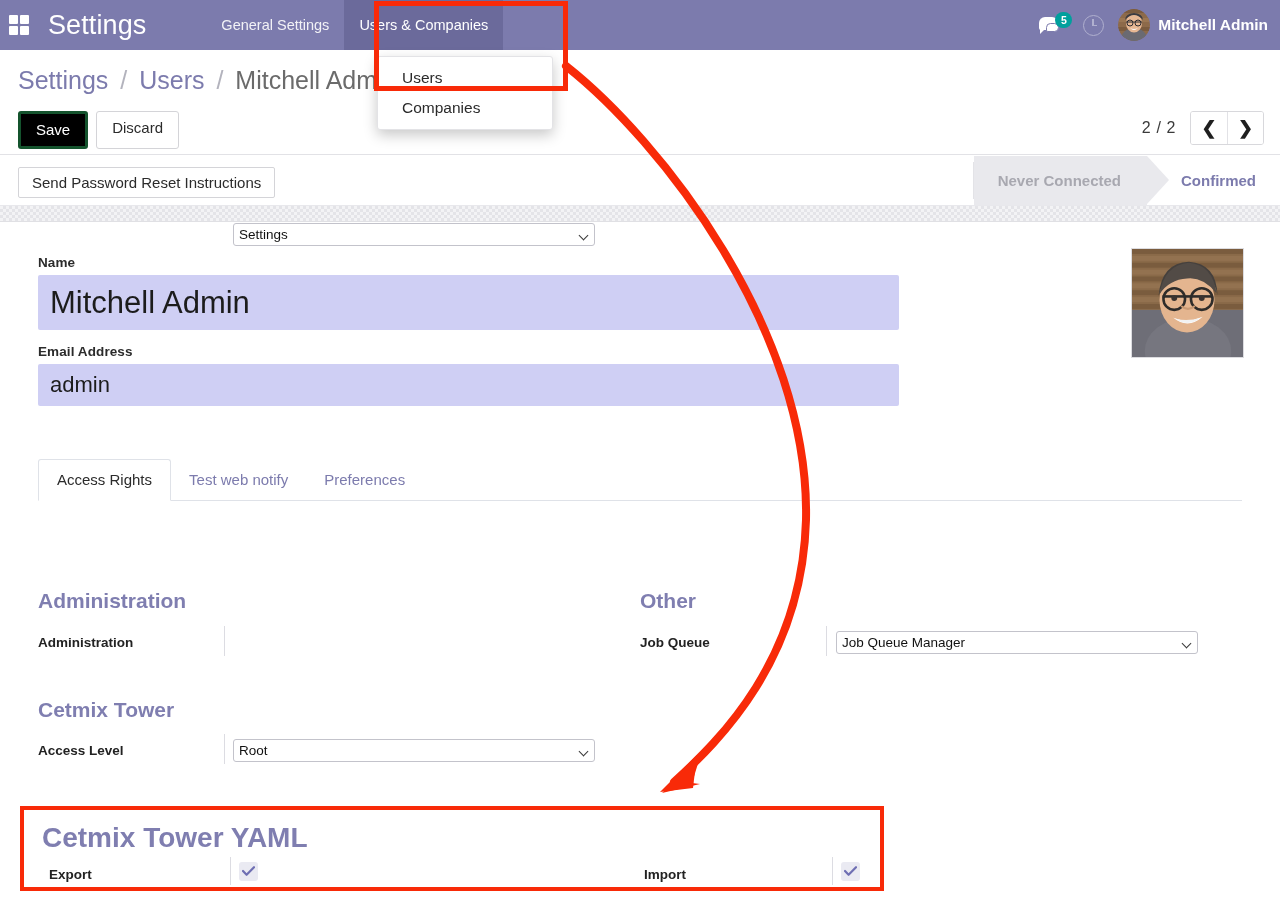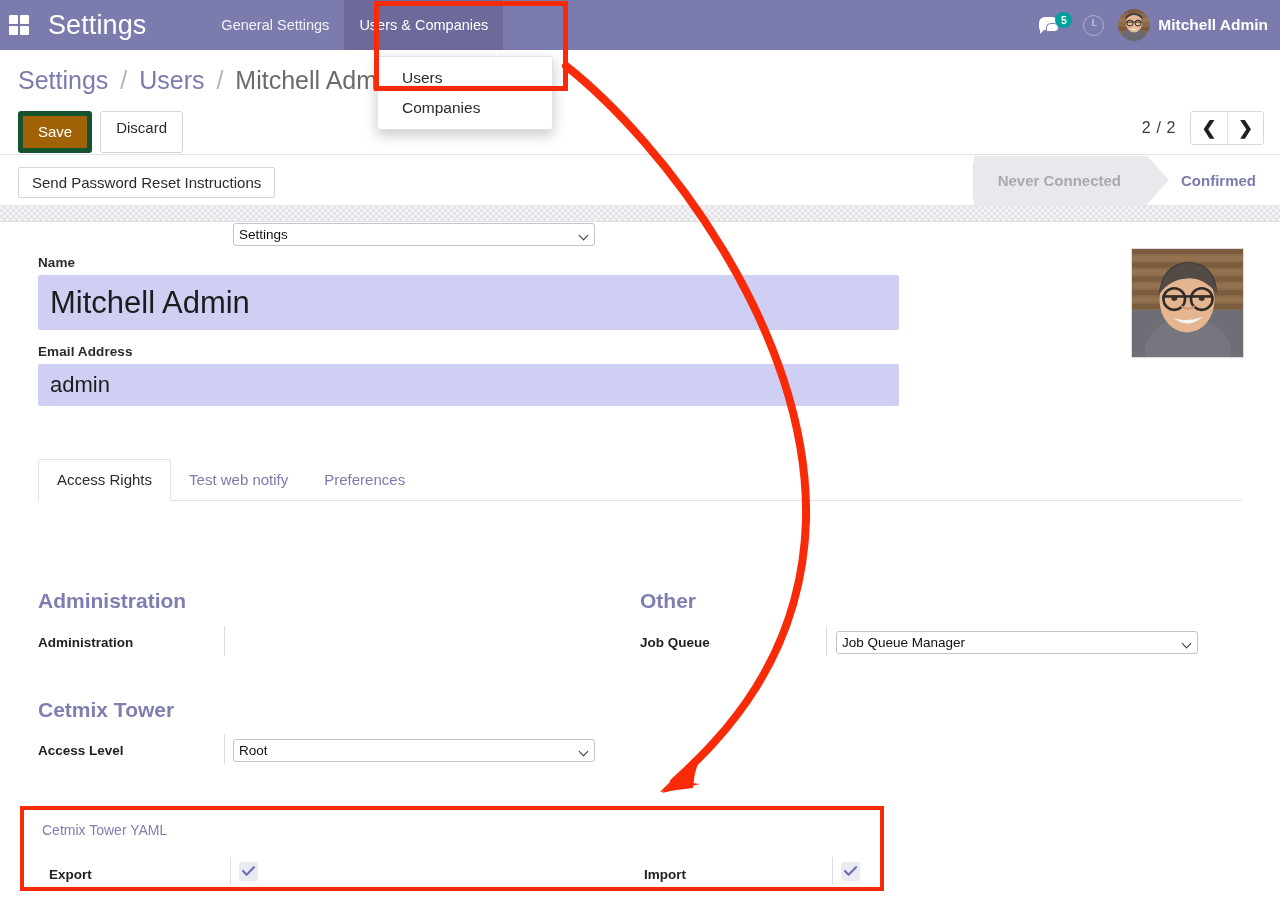--- a/index.html
+++ b/index.html
@@ -197,21 +197,21 @@
   .btn-row { position: absolute; left: 18px; top: 61px; display: flex; gap: 8px; }
 
   .btn {
     font-size: 15px;
     padding: 6px 15px;
     border-radius: 3px;
     cursor: pointer;
     white-space: nowrap;
     line-height: 20px;
   }
-  .btn-primary { background: #a16207; color: #ffffff; border: 5px solid #14532d; }
+  .btn-primary { background: #000000; color: #ffffff; border: 3px solid #14532d; }
   .btn-default { background: #ffffff; color: #2b2b2b; border: 1px solid #d4d4d8; }
 
   .pager {
     position: absolute;
     right: 16px; top: 61px;
     display: flex;
     align-items: center;
     gap: 14px;
   }
   .pager-count { font-size: 16px; color: #3a3a3a; letter-spacing: .6px; }
@@ -439,21 +439,21 @@
     position: absolute;
     left: 20px; top: 806px;
     width: 864px; height: 85px;
     border: 4px solid #f82a08;
     background: #ffffff;
     z-index: 20;
   }
   #g-yaml {
     position: absolute;
     left: 18px; top: 12px;
-    font-size: 14px; font-weight: 400;
+    font-size: 28px; font-weight: 700;
     color: #7f7eb0;
     white-space: nowrap;
   }
   .yaml-label {
     position: absolute;
     font-size: 13.5px; font-weight: 700;
     color: #222222;
     white-space: nowrap;
   }
   #l-export { left: 18px; top: 57px; margin-left: 7px; }

